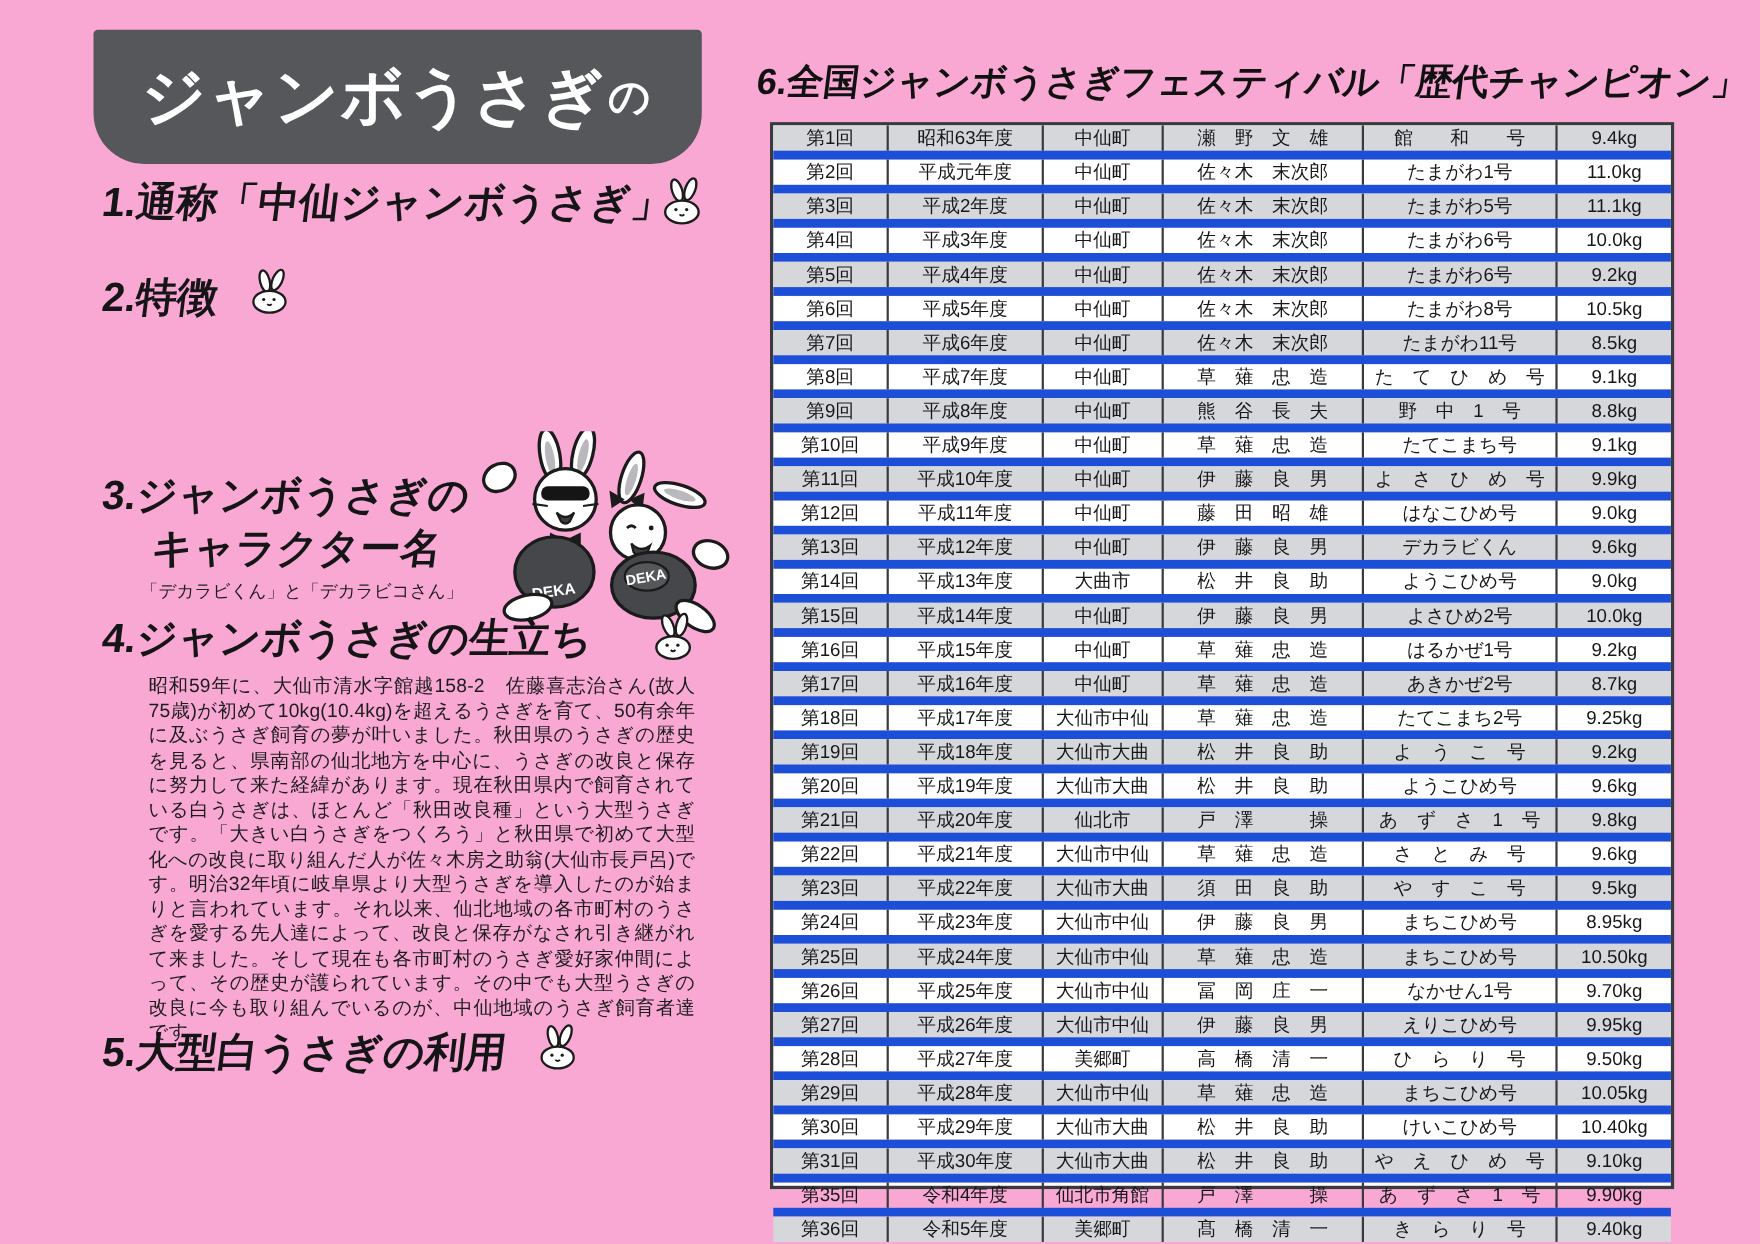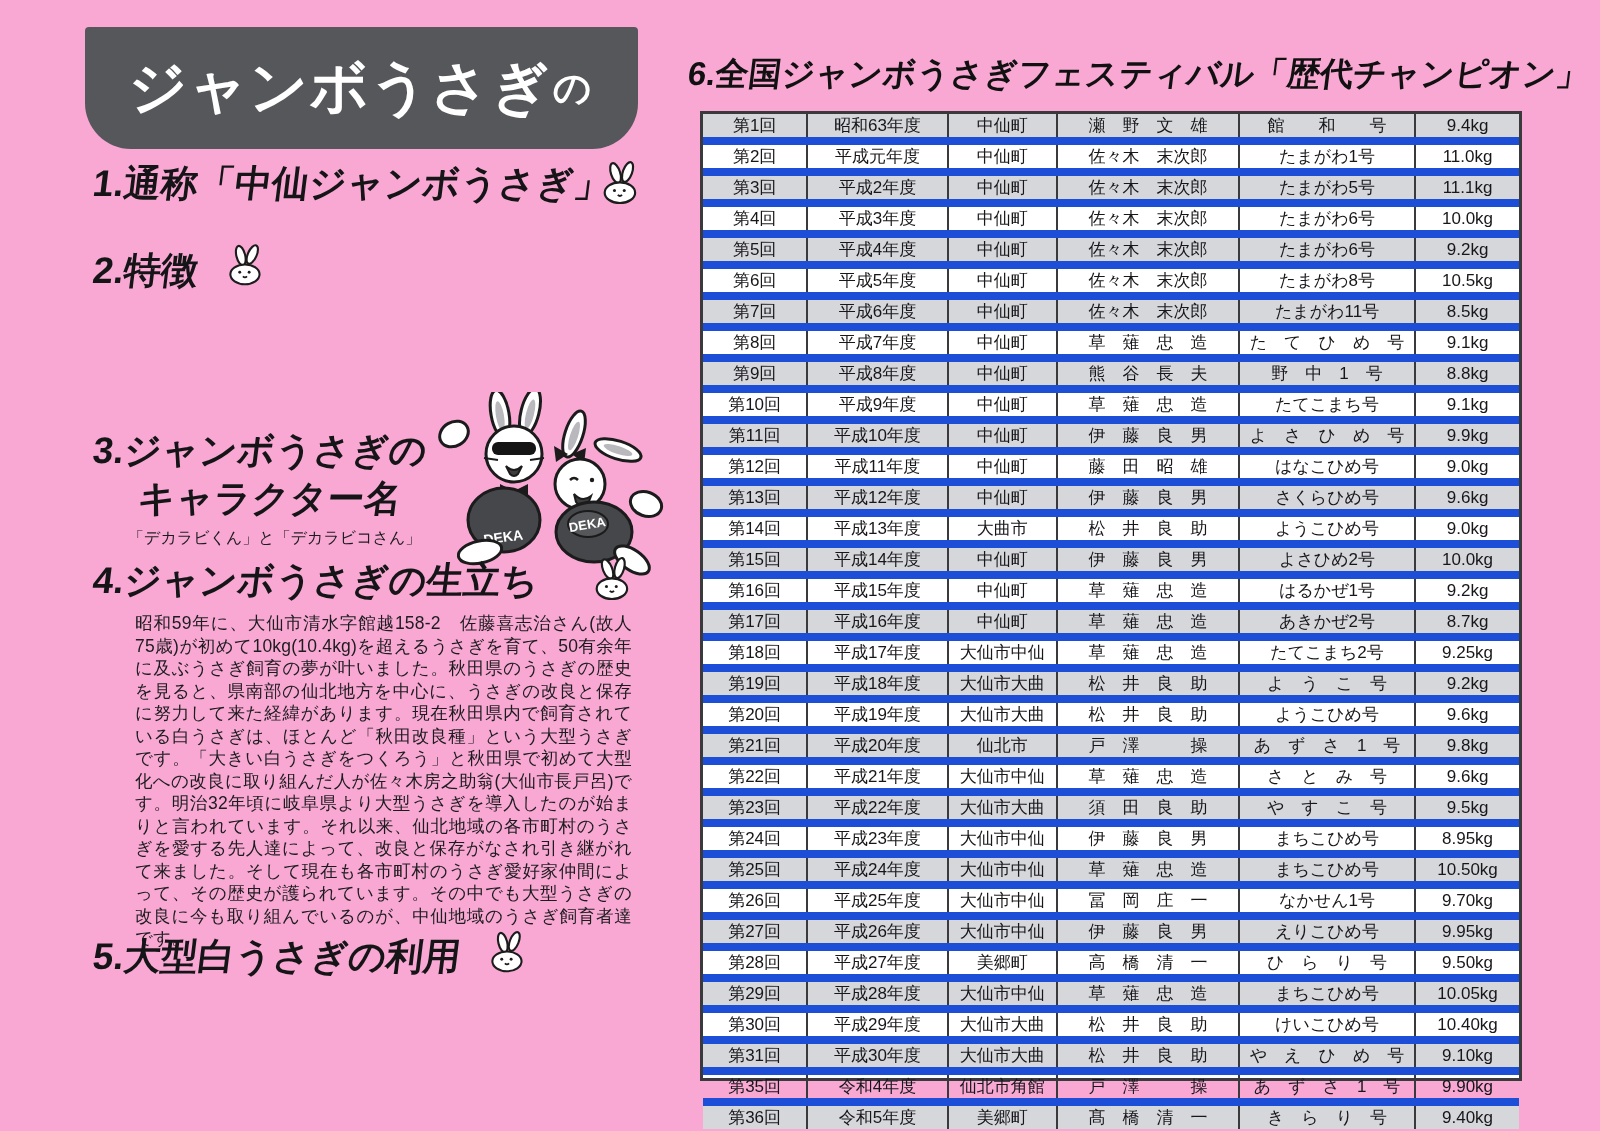--- a/index.html
+++ b/index.html
@@ -275,21 +275,21 @@
         <div class="tcell">中仙町</div>
         <div class="tcell">藤　田　昭　雄</div>
         <div class="tcell">はなこひめ号</div>
         <div class="tcell">9.0kg</div>
       </div>
       <div class="trow stripe">
         <div class="tcell">第13回</div>
         <div class="tcell">平成12年度</div>
         <div class="tcell">中仙町</div>
         <div class="tcell">伊　藤　良　男</div>
-        <div class="tcell">さくらひめ号</div>
+        <div class="tcell">デカラビくん</div>
         <div class="tcell">9.6kg</div>
       </div>
       <div class="trow">
         <div class="tcell">第14回</div>
         <div class="tcell">平成13年度</div>
         <div class="tcell">大曲市</div>
         <div class="tcell">松　井　良　助</div>
         <div class="tcell">ようこひめ号</div>
         <div class="tcell">9.0kg</div>
       </div>

